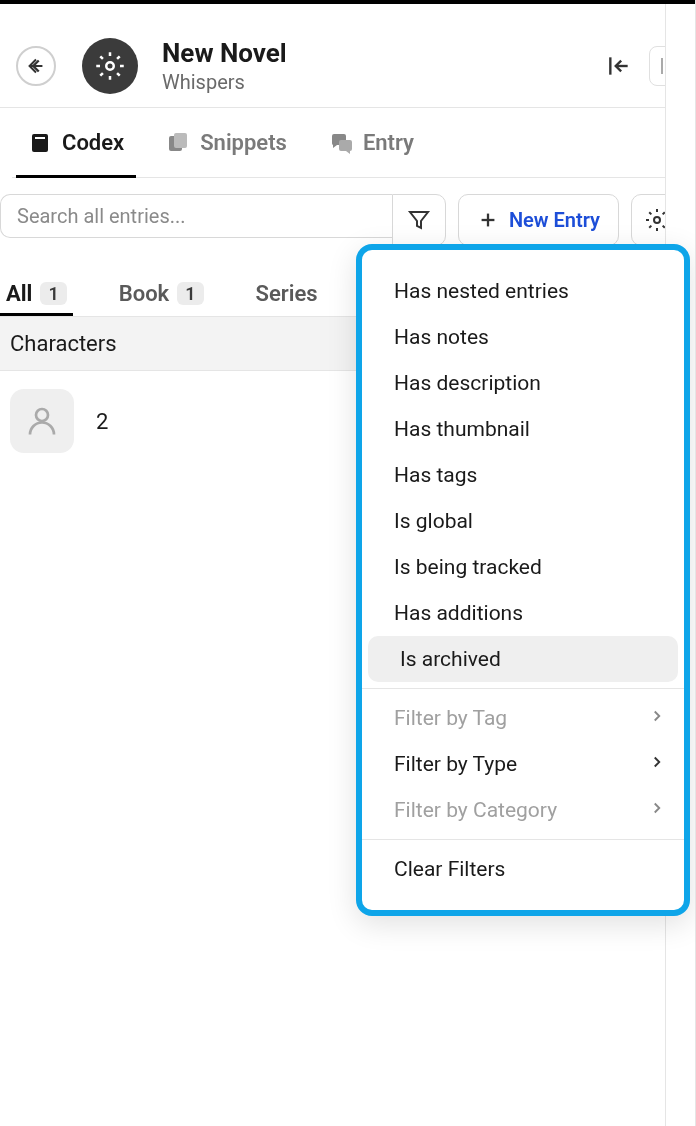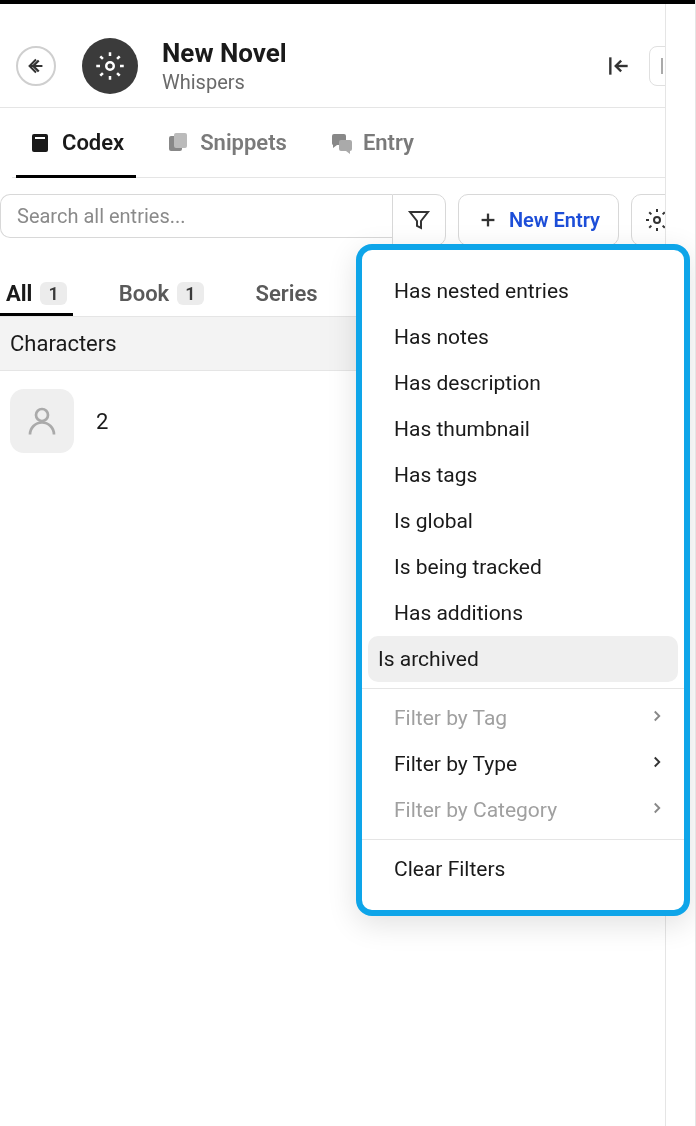--- a/index.html
+++ b/index.html
@@ -276,21 +276,21 @@
       color: #1a1a1a;
       cursor: pointer;
       display: flex;
       align-items: center;
       justify-content: space-between;
     }
     .dropdown-item.hovered {
       background: #efefef;
       margin: 0 6px;
       border-radius: 10px;
-      padding-left: 10px;
+      padding-left: 32px;
       padding-right: 12px;
     }
     .dropdown-item.disabled {
       color: #a0a0a0;
     }
     .dropdown-divider {
       height: 1px;
       background: #e5e5e5;
       margin: 6px 0;
     }

